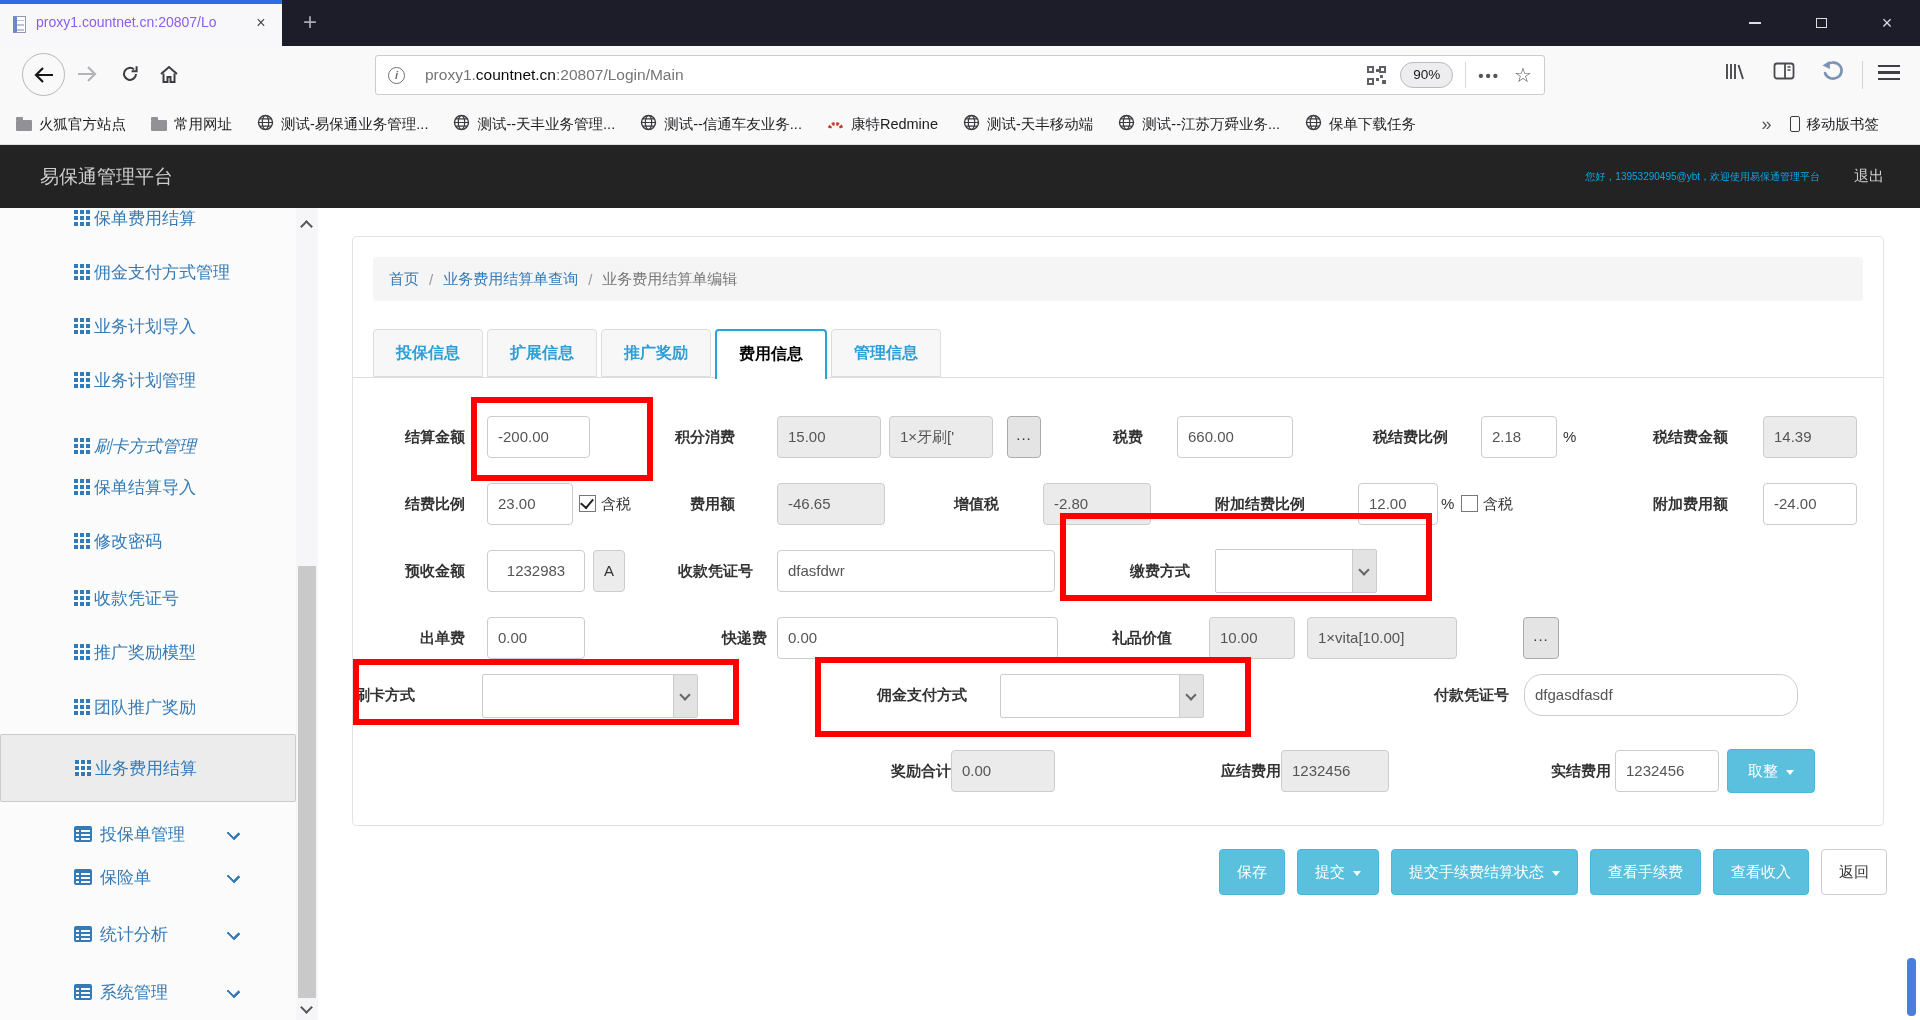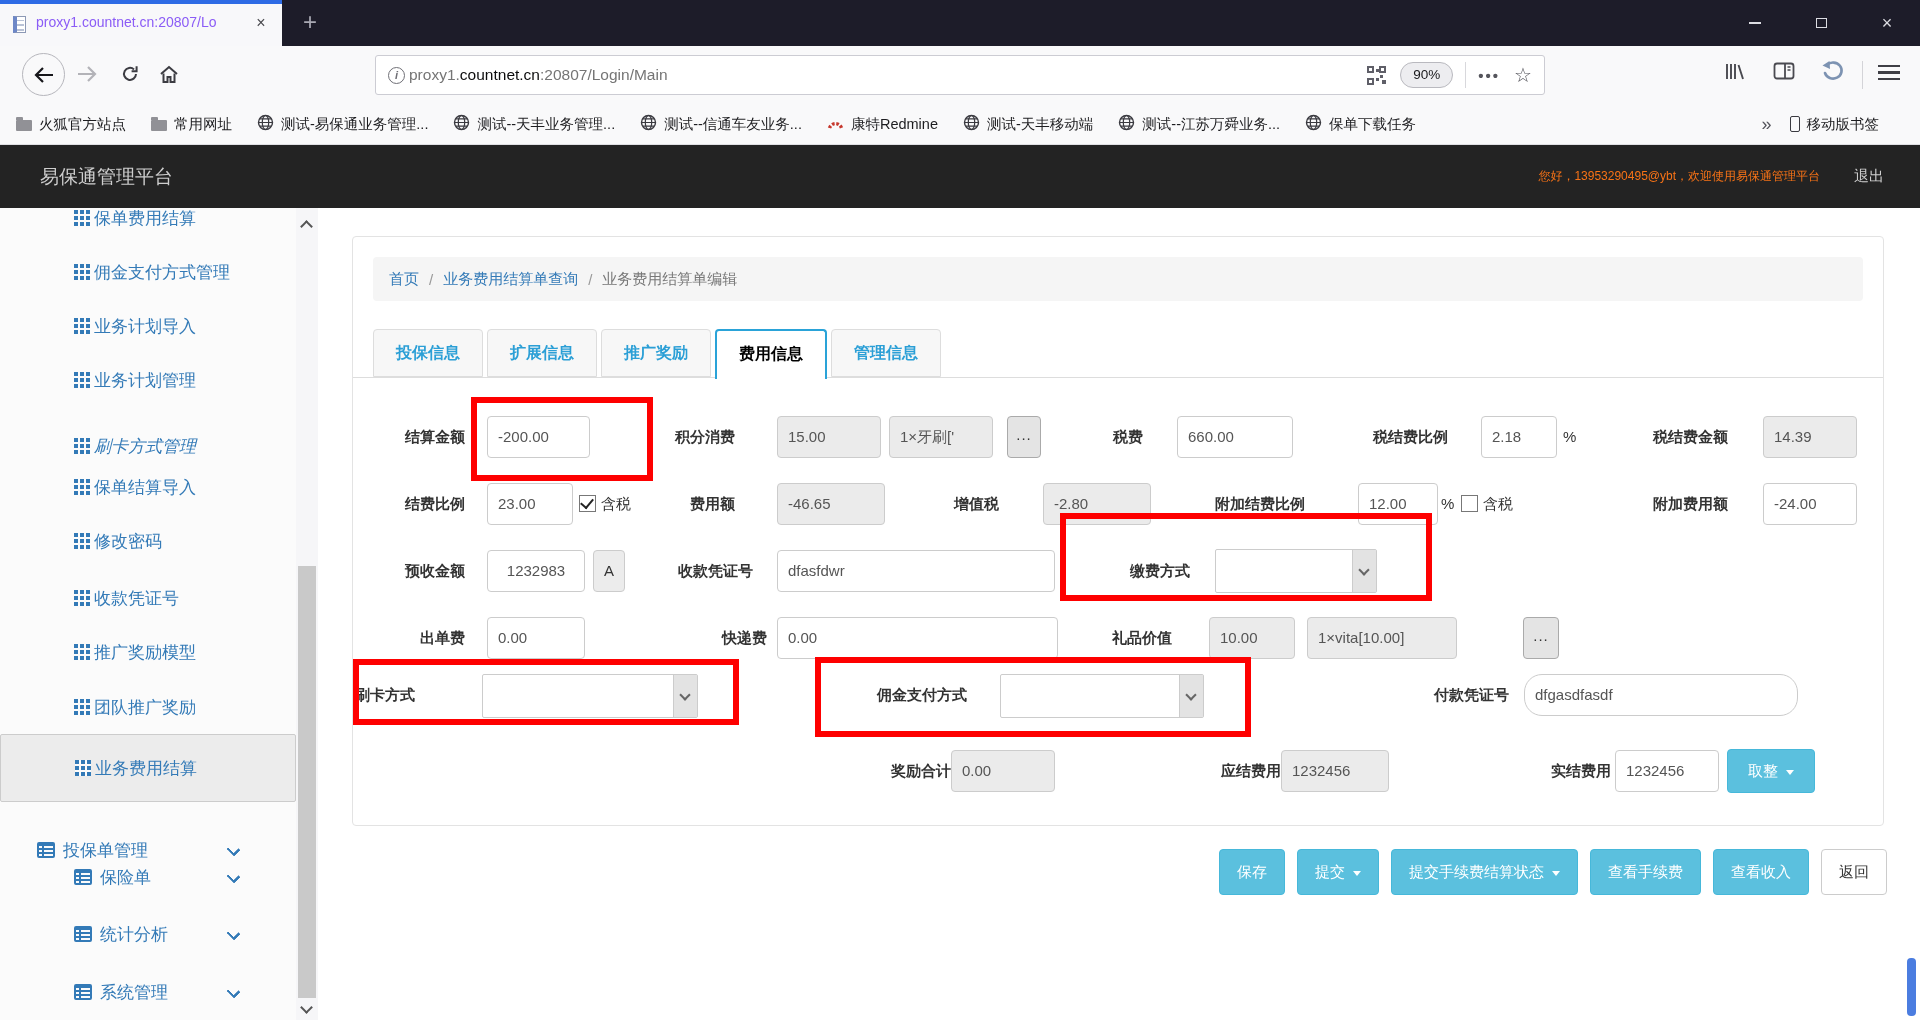--- a/index.html
+++ b/index.html
@@ -22,21 +22,21 @@
   .wc-x { color:#dcdce2; font-size:18px; }
 
   
   .toolbar { position:absolute; left:0; top:46px; width:1920px; height:58px; background:#f9f9fa; }
   .nav-back { position:absolute; left:22px; top:7px; width:43px; height:43px; border:1px solid #b6b6bc; border-radius:50%; display:flex; align-items:center; justify-content:center; background:#f9f9fa; }
   .nav-fwd { position:absolute; left:76px; top:19px; }
   .nav-reload { position:absolute; left:120px; top:18px; }
   .nav-home { position:absolute; left:158px; top:18px; }
   .urlbar { position:absolute; left:375px; top:9px; width:1170px; height:40px; background:#fff; border:1px solid #ccccd3; border-radius:3px; display:flex; align-items:center; padding:0 12px; }
   .info-circ { width:17px; height:17px; border:1.4px solid #6f6f76; border-radius:50%; color:#6f6f76; font-size:11px; text-align:center; line-height:14px; font-style:italic; font-weight:bold; flex:0 0 auto; }
-  .url-text { margin-left:4px; font-size:15.5px; color:#757575; flex:1 1 auto; white-space:nowrap; overflow:hidden; }
+  .url-text { margin-left:20px; font-size:15.5px; color:#757575; flex:1 1 auto; white-space:nowrap; overflow:hidden; }
   .url-text .dom { color:#0c0c0d; }
   .zoom-pill { height:26px; padding:0 12px; border:1px solid #b9b9bf; border-radius:13px; background:#ededf0; font-size:13.5px; color:#18181b; line-height:24px; margin:0 12px 0 14px; flex:0 0 auto; }
   .url-sep { width:1px; height:26px; background:#d8d8dc; margin-right:12px; flex:0 0 auto; }
   .dots { font-size:15px; font-weight:bold; letter-spacing:2px; color:#55555c; margin-right:14px; flex:0 0 auto; }
   .star { font-size:20px; color:#55555c; flex:0 0 auto; }
   .tb-right { position:absolute; top:14px; }
   .tb-sep { position:absolute; left:1862px; top:15px; width:1px; height:28px; background:#d4d4d8; }
   .burger { position:absolute; left:1878px; top:19px; width:22px; }
   .burger div { height:2.4px; background:#3f3f45; margin-bottom:4px; }
 
@@ -46,21 +46,21 @@
   .bm-label { font-size:14.5px; color:#1d1d20; margin-left:7px; white-space:nowrap; }
   .folder-icon { position:relative; width:16px; height:11px; background:#919196; border-radius:1px; margin-top:2px; }
   .folder-icon::before { content:""; position:absolute; left:0; top:-3px; width:7px; height:3px; background:#919196; border-radius:1px 1px 0 0; }
   .mobile-icon { width:10px; height:16px; border:1.6px solid #3a3a40; border-radius:2px; }
   .bm-overflow { margin-left:auto; font-size:18px; color:#55555c; margin-right:18px; }
 
   
   .appheader { position:absolute; left:0; top:145px; width:1920px; height:63px; background:#232323; }
   .brand { position:absolute; left:40px; top:0; line-height:63px; font-size:19px; color:#cecece; }
   .hdr-right { position:absolute; right:36px; top:0; height:63px; display:flex; align-items:center; gap:34px; }
-  .welcome { font-size:12px; color:#f97316; }
+  .welcome { font-size:10px; color:#0ea5e9; }
   .logout { font-size:15px; color:#d0d0d0; }
 
   
   .sidebar { position:absolute; left:0; top:208px; width:318px; height:812px; background:#fbfbfb; overflow:hidden; }
   .sb-item { position:absolute; left:0; width:296px; height:44px; display:flex; align-items:center; padding-left:74px; cursor:pointer; }
   .sb-item.sel { background:#ececec; }
   .sb-label { font-size:17px; color:#337ab7; margin-left:4px; white-space:nowrap; }
   .icon-grid { width:16px; height:16px; background-color:#337ab7;
     background-image:repeating-linear-gradient(0deg, transparent 0 4px, #fbfbfb 4px 6px), repeating-linear-gradient(90deg, transparent 0 4px, #fbfbfb 4px 6px); flex:0 0 auto; }
   .icon-table { width:18px; height:16px; border:2px solid #337ab7; border-radius:2px;
@@ -325,21 +325,21 @@
         <span class="sb-label">推广奖励模型</span>
       </div>
       <div class="sb-item" style="top: 477px;">
         <span class="icon-grid"></span>
         <span class="sb-label">团队推广奖励</span>
       </div>
       <div class="sb-item sel" style="top: 526px; height: 68px;">
         <span class="icon-grid"></span>
         <span class="sb-label">业务费用结算</span>
       </div>
-      <div class="sb-item" style="top: 620px; padding-left: 37px;">
+      <div class="sb-item" style="top: 604px;">
         <span class="icon-table"></span>
         <span class="sb-label">投保单管理</span>
         <span class="sb-chev"></span>
       </div>
       <div class="sb-item" style="top: 647px;">
         <span class="icon-table"></span>
         <span class="sb-label">保险单</span>
         <span class="sb-chev"></span>
       </div>
       <div class="sb-item" style="top: 704px;">

